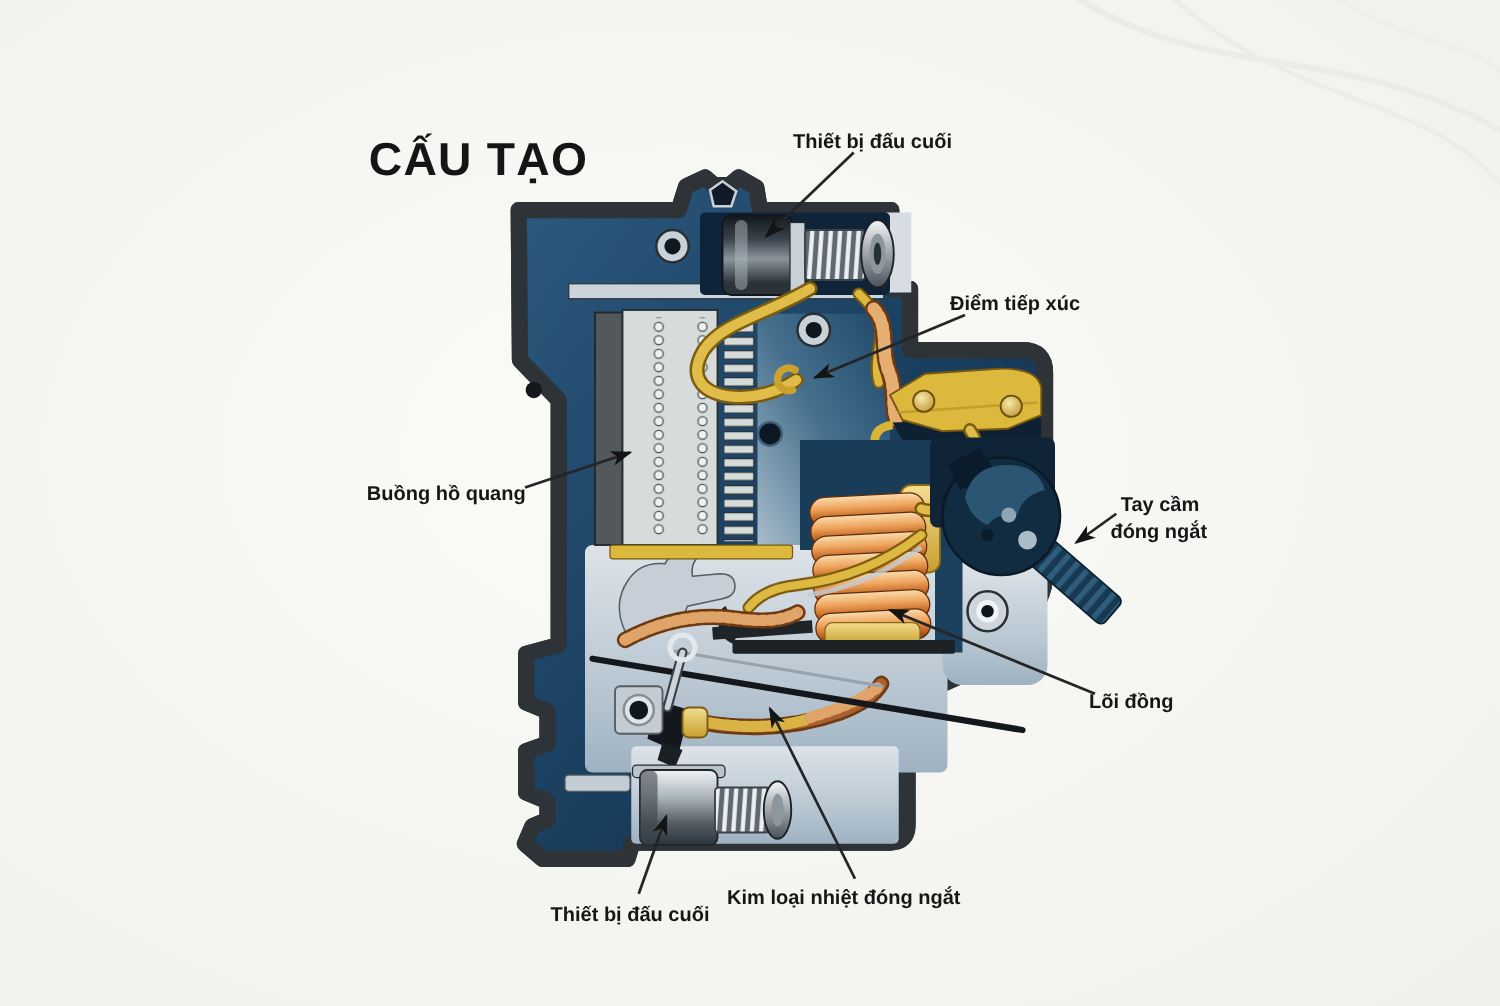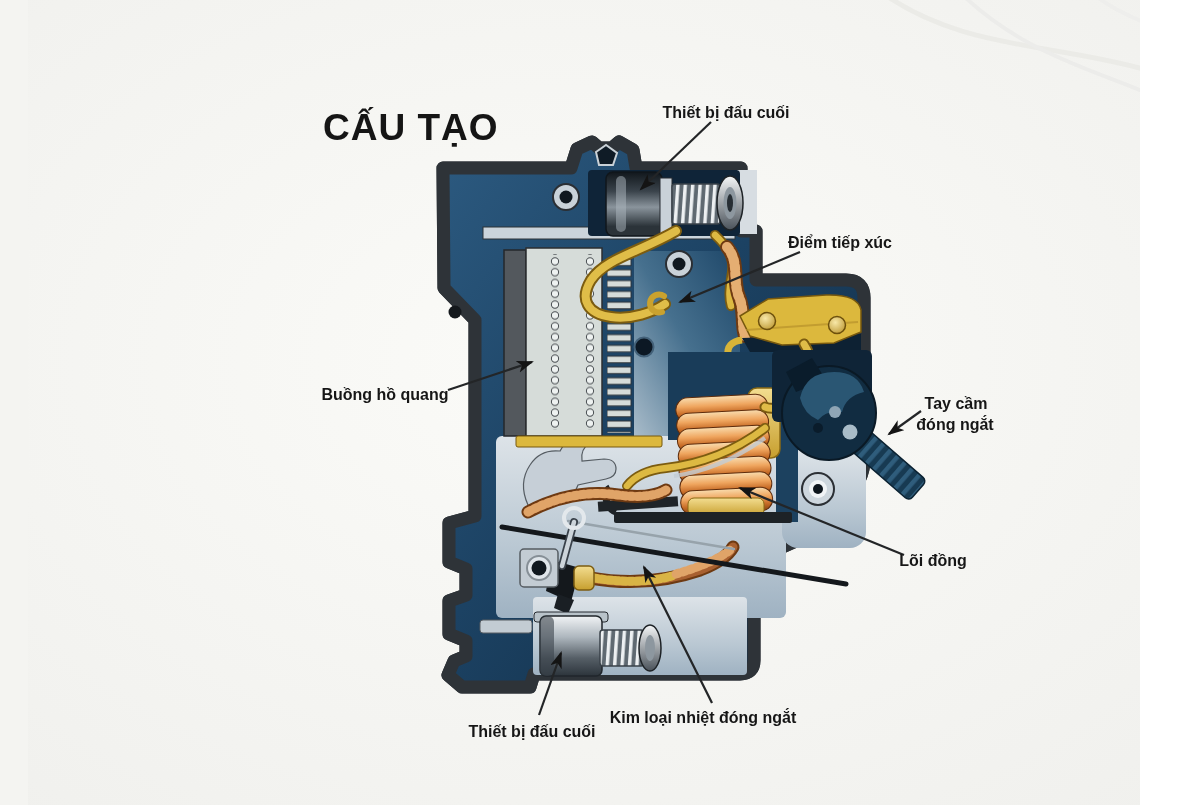--- a/index.html
+++ b/index.html
@@ -1,17 +1,17 @@
 <!DOCTYPE html>
 <html><head>
 <meta charset="utf-8">
 <style>
   html,body{margin:0;padding:0;}
   body{font-family:"Liberation Sans",sans-serif;}
-  .stage{position:relative;width:1112px;height:805px;background:#f4f4f1;overflow:hidden;padding-left:28px;}
+  .stage{position:relative;width:1200px;height:805px;background:#f4f4f1;overflow:hidden;}
   svg{display:block;}
   .ttl{font:bold 37px "Liberation Sans",sans-serif;fill:#151515;letter-spacing:1px;}
   .lbl{font:bold 16px "Liberation Sans",sans-serif;fill:#161616;}
   .leader{stroke:#232527;stroke-width:2.2;fill:none;}
 </style>
 </head>
 <body>
 
 <div class="stage">
 <svg width="1200" height="805" viewBox="0 0 1200 805">

